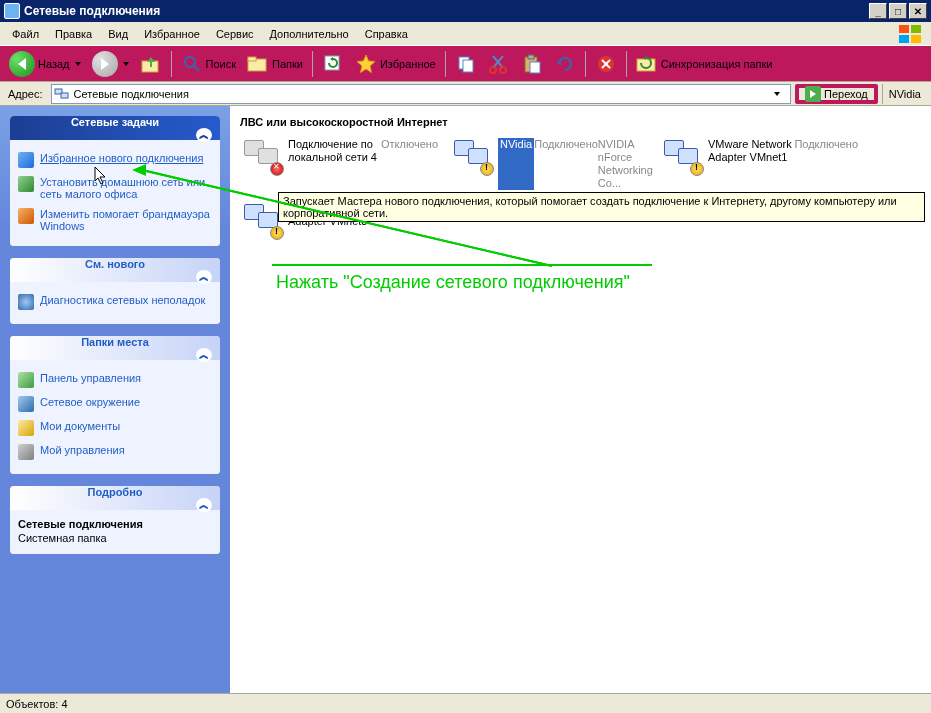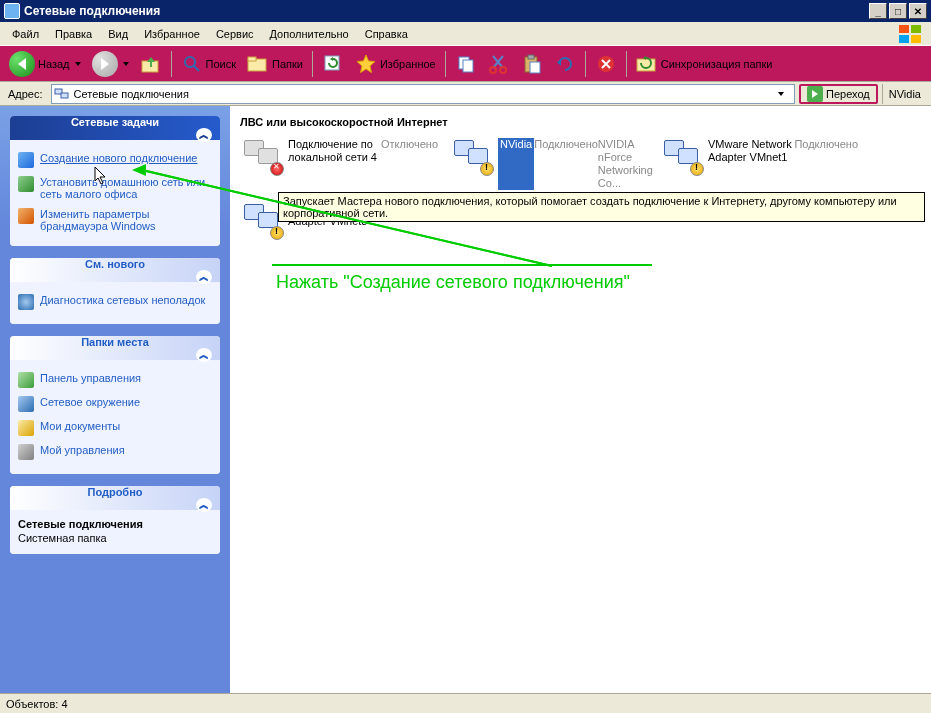--- a/index.html
+++ b/index.html
@@ -24,21 +24,21 @@
   .circ.fwd { background:radial-gradient(circle at 30% 30%, #e0e0e0, #a8a8a8);} 
   .arrow-w { width:0;height:0;border-top:6px solid transparent;border-bottom:6px solid transparent;border-right:8px solid #fff;}
   .arrow-e { width:0;height:0;border-top:6px solid transparent;border-bottom:6px solid transparent;border-left:8px solid #fff;}
   .ic24 { width:22px;height:22px; display:flex;align-items:center;justify-content:center;}
   
   .addrbar { height:24px; background:#ece9d8; display:flex; align-items:center; border-bottom:1px solid #aca899; padding:0 4px; gap:4px;}
   .addrbar .lbl { padding:0 4px;}
   .addrinput { flex:1; height:20px; background:#fff; border:1px solid #7f9db9; display:flex; align-items:center; padding:0 2px; gap:4px;}
   .addrinput .txt { flex:1;}
   .addrinput .dd { width:16px; text-align:center;}
-  .gobtn { height:20px; background:#ece9d8; display:flex; align-items:center; gap:3px; border:2px solid #be185d; padding:0 6px; border-radius:2px;}
+  .gobtn { height:20px; background:#ece9d8; display:flex; align-items:center; gap:3px; border:4px solid #be185d; padding:0 6px; border-radius:2px;}
   .goicon { width:16px;height:16px; background:#4cae4c; display:flex;align-items:center;justify-content:center; border-radius:2px;}
   .goicon .arrow-e{ border-left-color:#fff; border-top-width:4px;border-bottom-width:4px;border-left-width:6px;}
   .links { padding:0 6px; border-left:1px solid #aca899; height:20px; display:flex; align-items:center;}
   
   .main { position:absolute; top:106px; left:0; right:0; bottom:20px; background:#fff; display:flex;}
   
   .side { width:230px; background:#6487dc; background:linear-gradient(to bottom,#7aa1e6 0,#6487dc 120px,#6487dc); padding:10px; display:flex; flex-direction:column; gap:12px; overflow:hidden;}
   .panel { background:#eff3ff; border-radius:4px 4px 4px 4px; overflow:hidden;}
   .panel .hdr { height:24px; background:linear-gradient(to right,#fff,#c6d3f7); display:flex; align-items:center; padding:0 8px; font-weight:bold; color:#215dc6;flex-direction:column;}
   .panel.primary .hdr { background:linear-gradient(to right,#1c3e93,#265bcc); color:#fff;}
@@ -254,29 +254,29 @@
 
   <div class="side">
     <div class="panel primary">
       <div class="hdr">
         <span>Сетевые задачи</span>
         <span class="chev">︽</span>
       </div>
       <div class="body">
         <div class="plink underline">
           <div class="picon" style="background:linear-gradient(135deg,#6db3f2,#1e69de)"></div>
-          <span class="plabel">Создание нового подключение</span>
+          <span class="plabel">Избранное нового подключения</span>
         </div>
         <div class="plink">
           <div class="picon" style="background:linear-gradient(135deg,#8fd08f,#2e8b2e)"></div>
           <span class="plabel">Установить домашнюю сеть или сеть малого офиса</span>
         </div>
         <div class="plink">
           <div class="picon" style="background:linear-gradient(135deg,#f2b36d,#d35400)"></div>
-          <span class="plabel">Изменить параметры брандмауэра Windows</span>
+          <span class="plabel">Изменить помогает брандмауэра Windows</span>
         </div>
       </div>
     </div>
 
     <div class="panel">
       <div class="hdr">
         <span>См. нового</span>
         <span class="chev">︽</span>
       </div>
       <div class="body">

